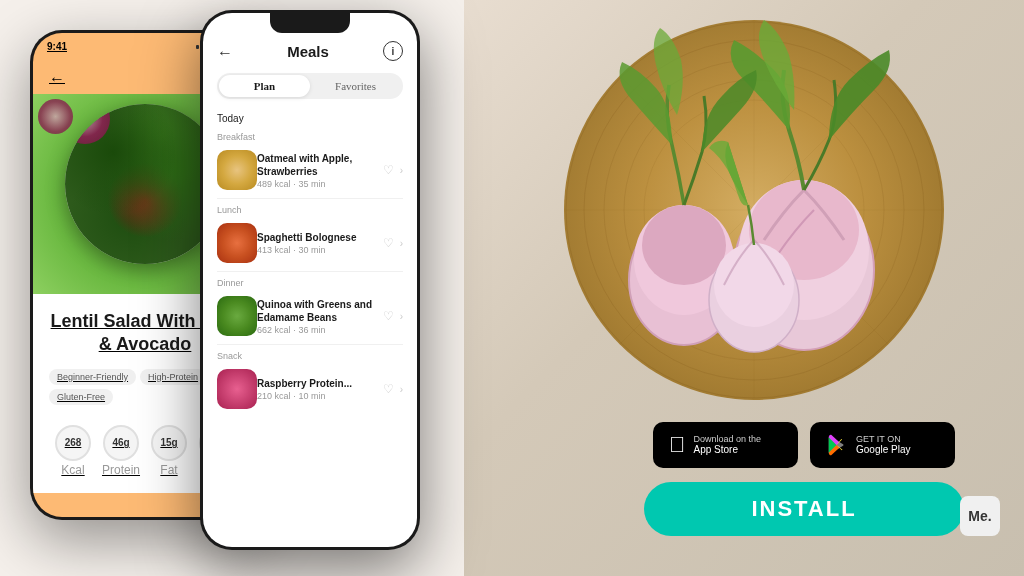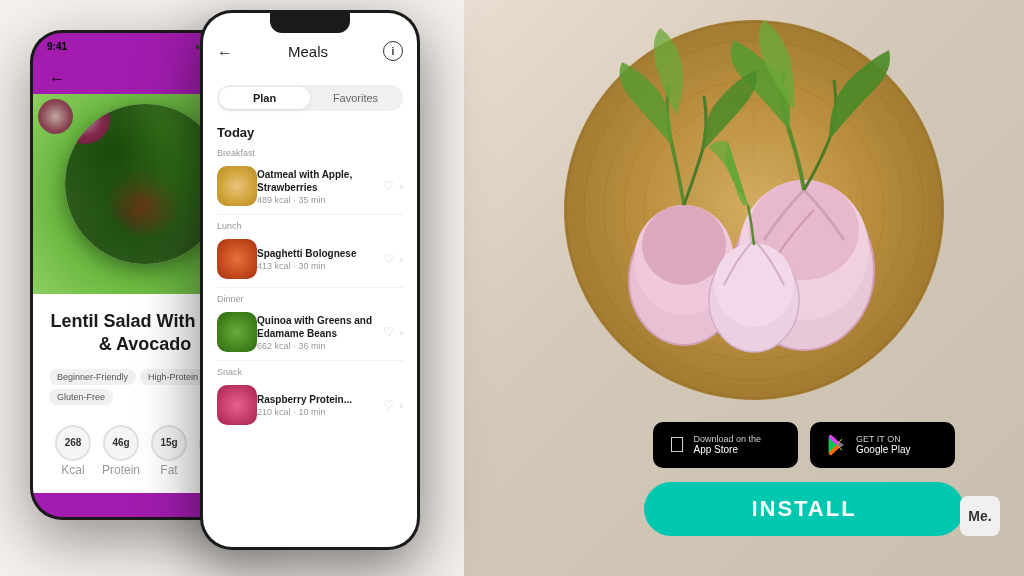--- a/index.html
+++ b/index.html
@@ -66,23 +66,24 @@
       border-radius: 32px;
       z-index: 11;
       overflow: hidden;
       box-shadow: 0 20px 60px rgba(0,0,0,0.4);
     }
 
     .phone-back-screen {
       position: absolute;
       top: 3px; left: 3px;
       right: 3px; bottom: 3px;
-      background: #a21caf;
+      background: #fdba74;
       border-radius: 29px;
       overflow: hidden;
+      text-decoration: underline;
     }
 
     .phone-back-header {
       display: flex;
       justify-content: space-between;
       align-items: center;
       padding: 12px 16px 8px;
       font-size: 11px;
       font-weight: 600;
     }
@@ -216,21 +217,21 @@
     .meals-header {
       display: flex;
       align-items: center;
       justify-content: space-between;
       padding: 8px 14px;
       position: relative;
     }
 
     .meals-title {
       font-size: 15px;
-      font-weight: 400;
+      font-weight: 700;
       color: #1a1a1a;
       text-align: center;
       flex: 1;
     }
 
     .back-arrow {
       font-size: 16px;
       color: #333;
       cursor: pointer;
     }
@@ -242,44 +243,45 @@
       display: flex; align-items: center; justify-content: center;
       font-size: 10px;
       font-weight: 700;
       color: #333;
     }
 
     .tab-bar {
       display: flex;
       background: #f0f0f0;
       border-radius: 20px;
-      margin: 16px 14px 8px;
+      margin: 4px 14px 8px;
       padding: 2px;
+      font-family: Liberation Serif, serif;
     }
 
     .tab-item {
       flex: 1;
       text-align: center;
       padding: 5px 8px;
       font-size: 11px;
       font-weight: 500;
       border-radius: 18px;
       color: #666;
     }
 
     .tab-item.active {
       background: #fff;
       color: #1a1a1a;
       font-weight: 600;
       box-shadow: 0 1px 4px rgba(0,0,0,0.1);
     }
 
     .section-label {
-      font-size: 13px;
-      font-weight: 700;
+      font-size: 10px;
+      font-weight: 400;
       color: #1a1a1a;
       padding: 6px 14px 4px;
     }
 
     .meal-type-label {
       font-size: 9px;
       color: #999;
       padding: 4px 14px 2px;
     }
 

